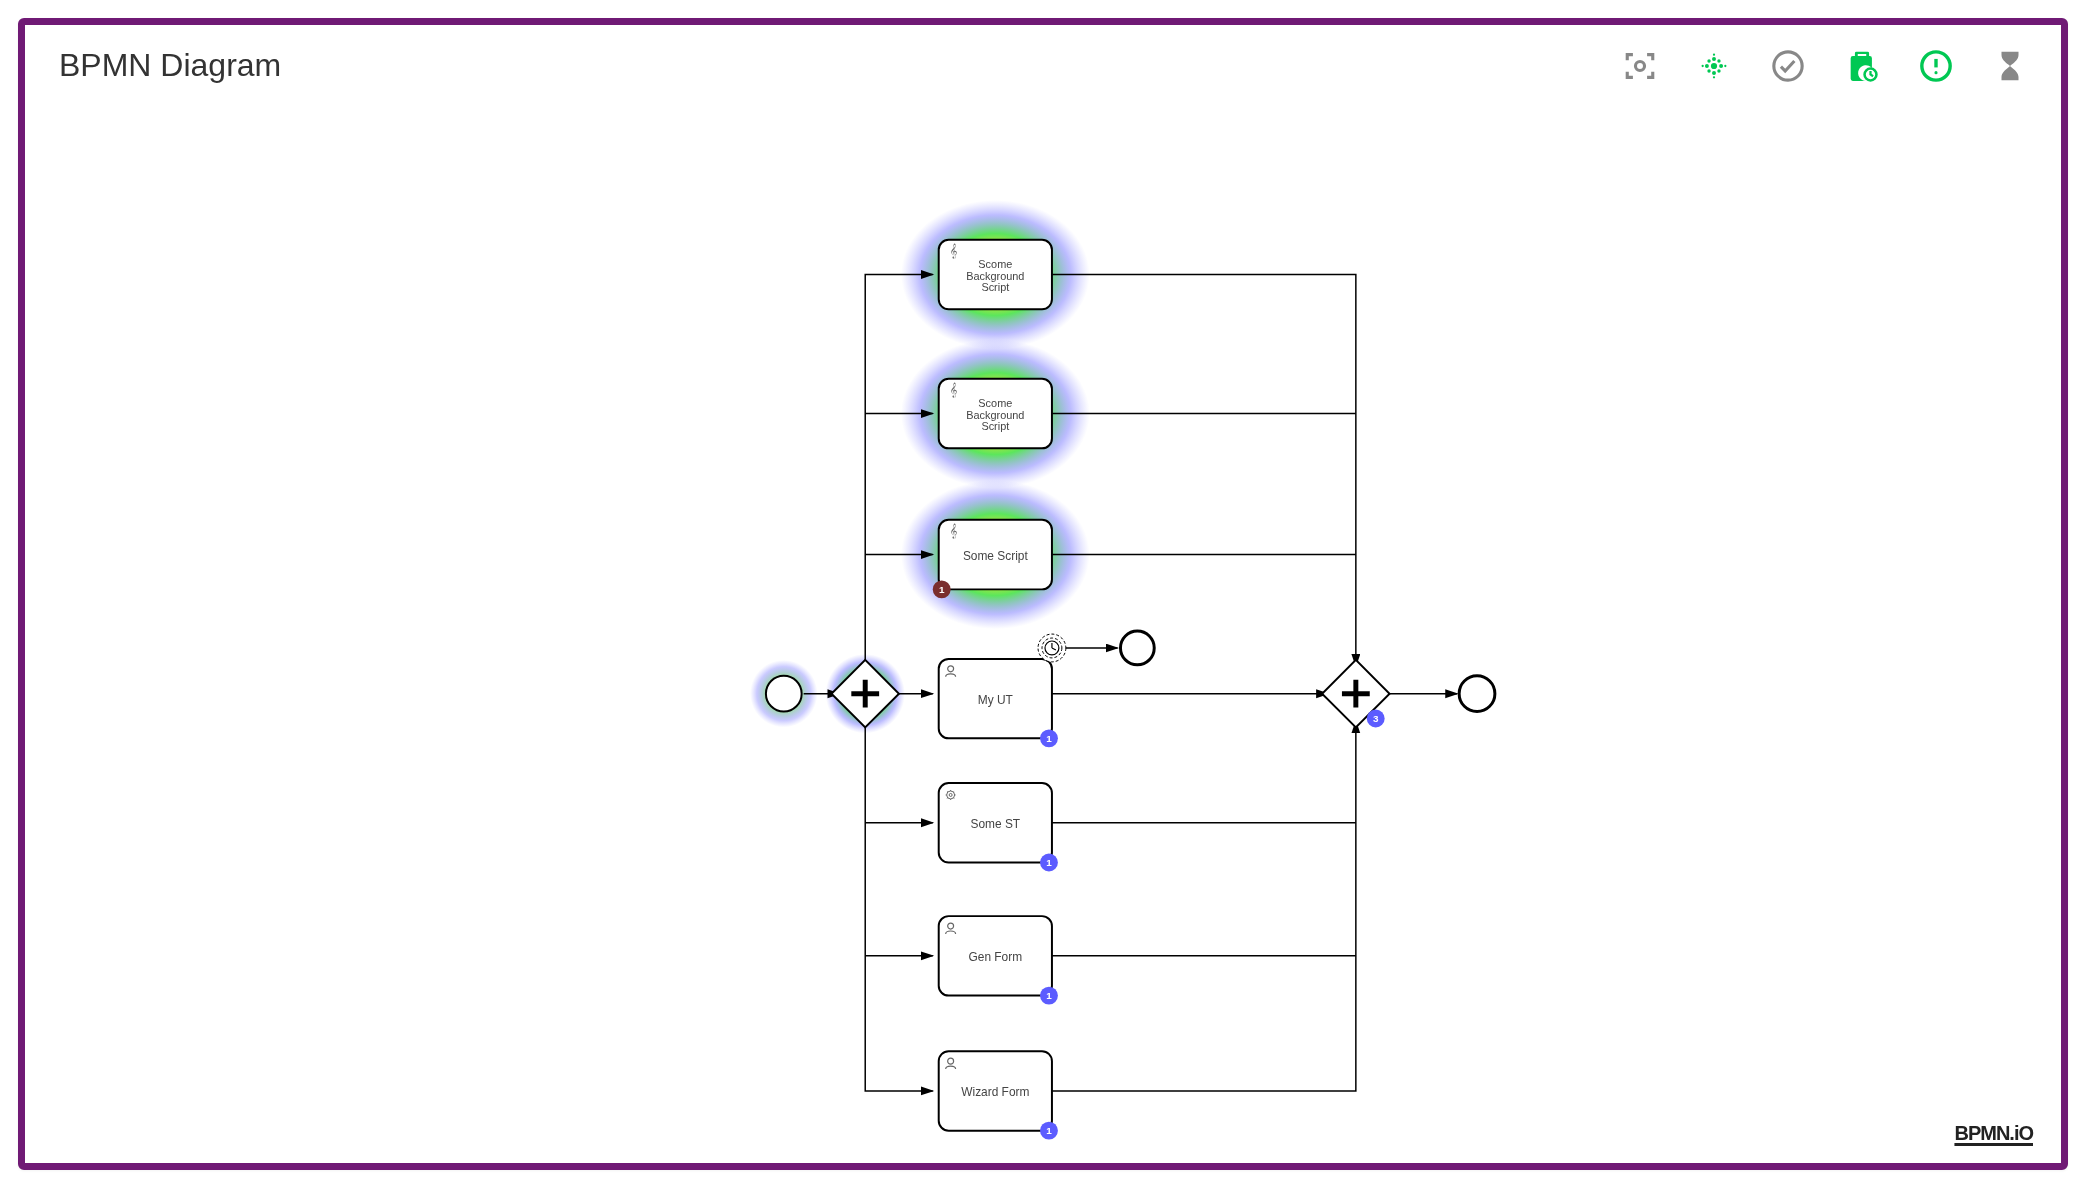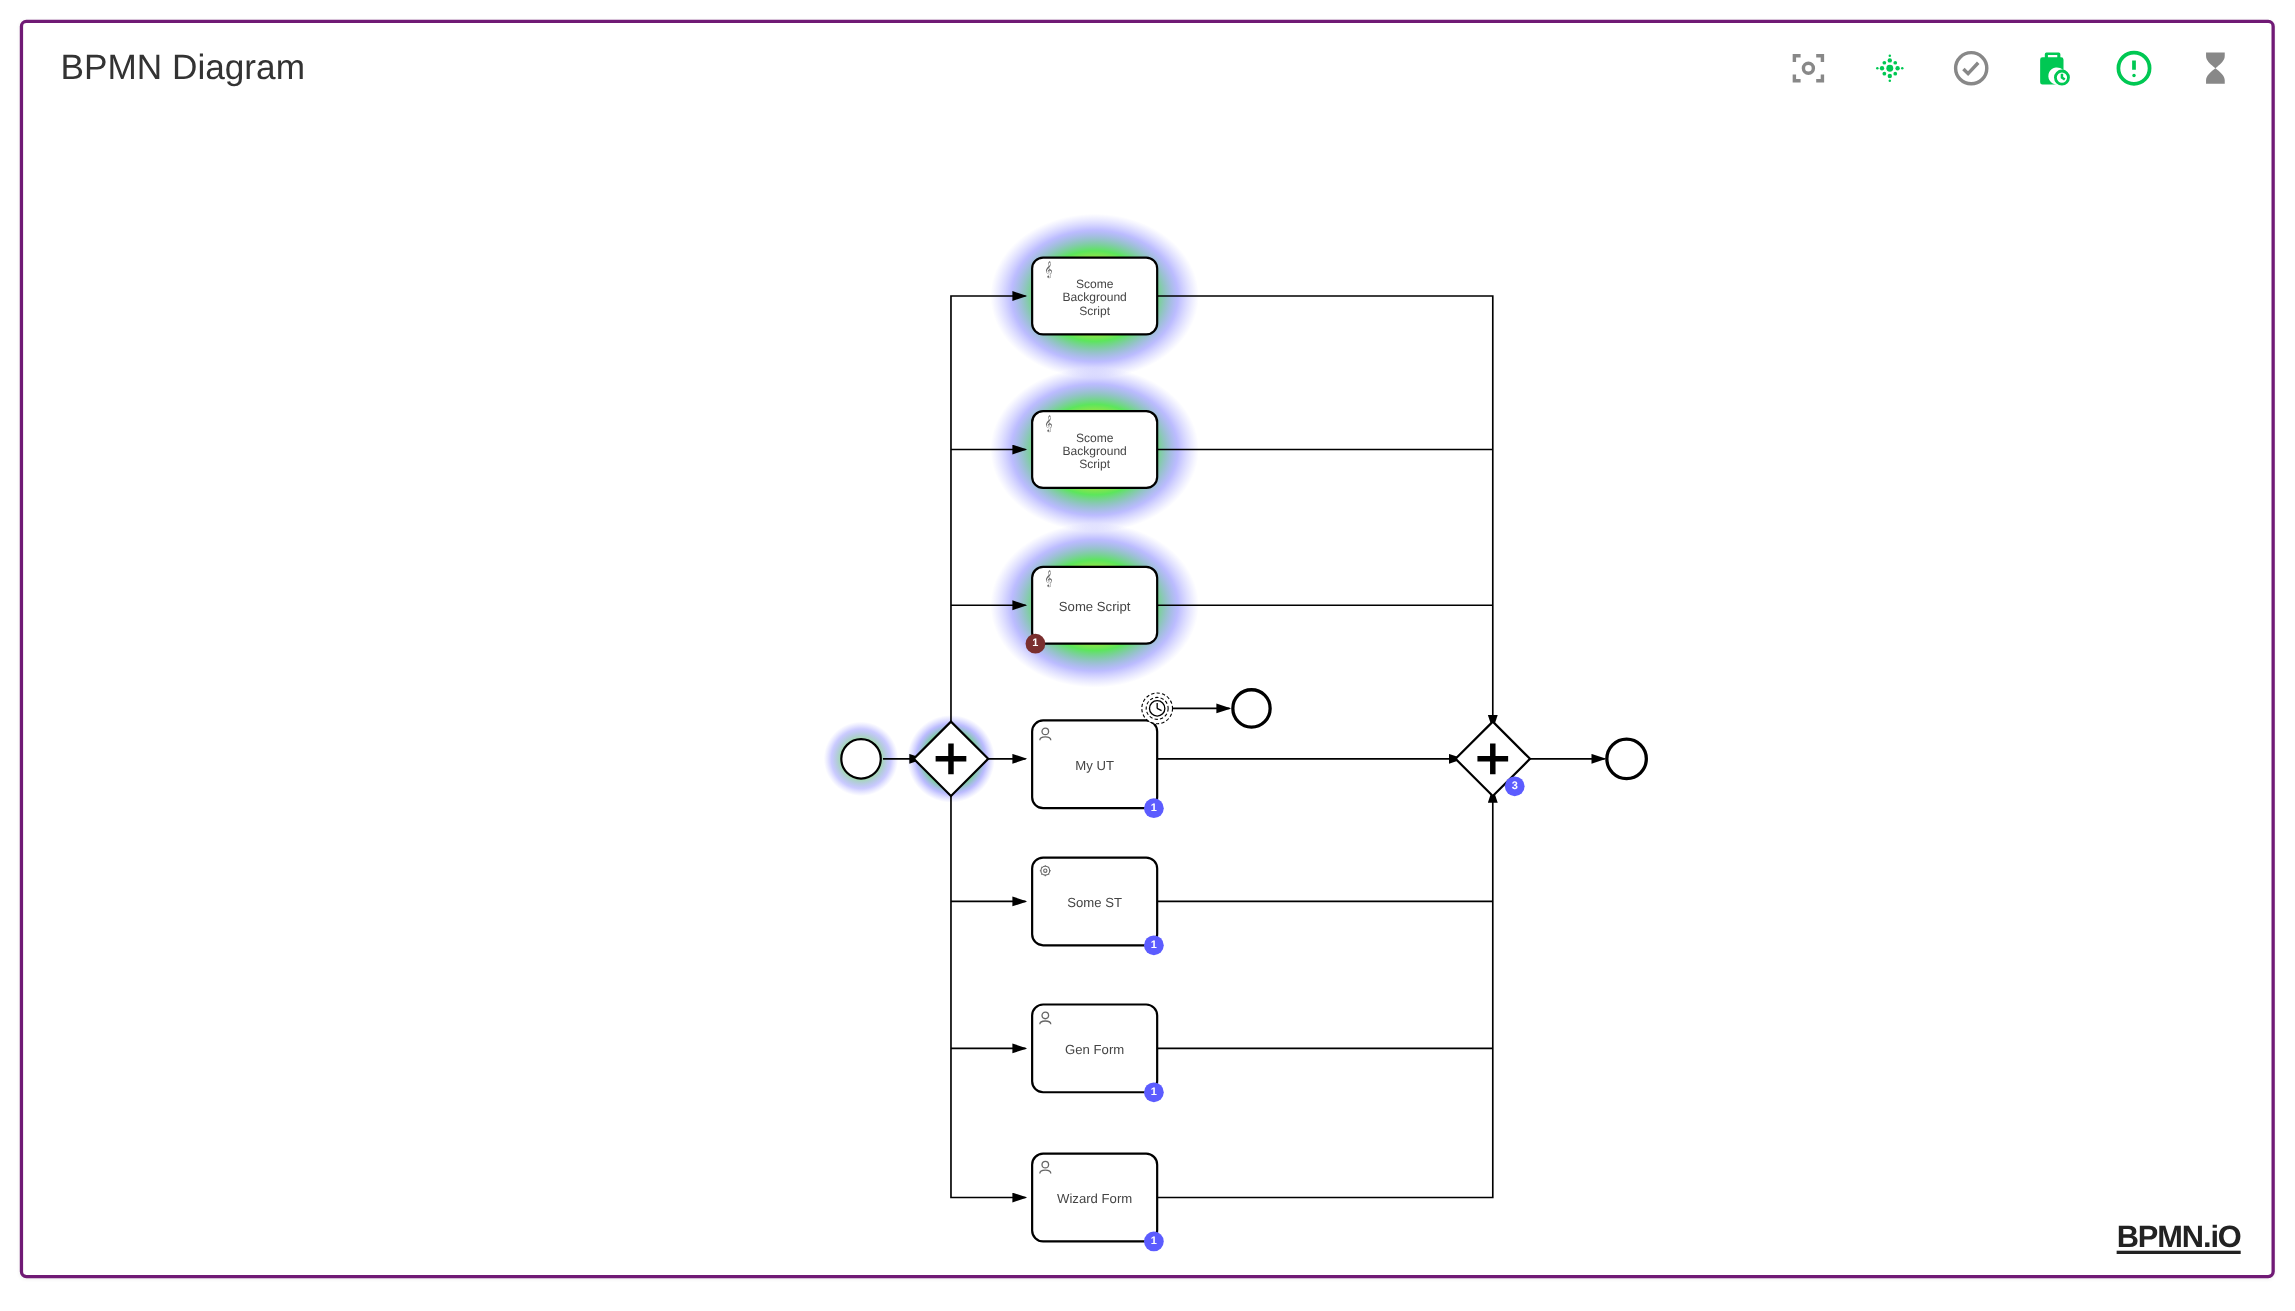--- a/index.html
+++ b/index.html
@@ -4,21 +4,21 @@
 <style>
   html, body {
     margin: 0;
     padding: 0;
     font-family: Arial, Helvetica, sans-serif;
     background: #fff;
     color: #333;
   }
   .card {
     margin: 18px;
-    border: 3px solid #701a75;
+    border: 7px solid #701a75;
     border-radius: 6px;
     box-shadow: 0 1px 3px rgba(0,0,0,0.05);
     overflow: hidden;
     height: 1138px;
     position: relative;
     background: #fff;
   }
   .card-header {
     display: flex;
     align-items: center;
@@ -52,21 +52,21 @@
     left: 0;
     right: 0;
     bottom: 0;
   }
   .logo {
     position: absolute;
     bottom: 18px;
     right: 28px;
     font-family: Arial, sans-serif;
     font-weight: 900;
-    font-size: 28px;
+    font-size: 20px;
     color: #222;
     letter-spacing: -1px;
     text-decoration: underline;
     text-underline-offset: 3px;
     text-decoration-thickness: 3px;
   }
   .task {
     fill: #fff;
     stroke: #000;
     stroke-width: 2;

